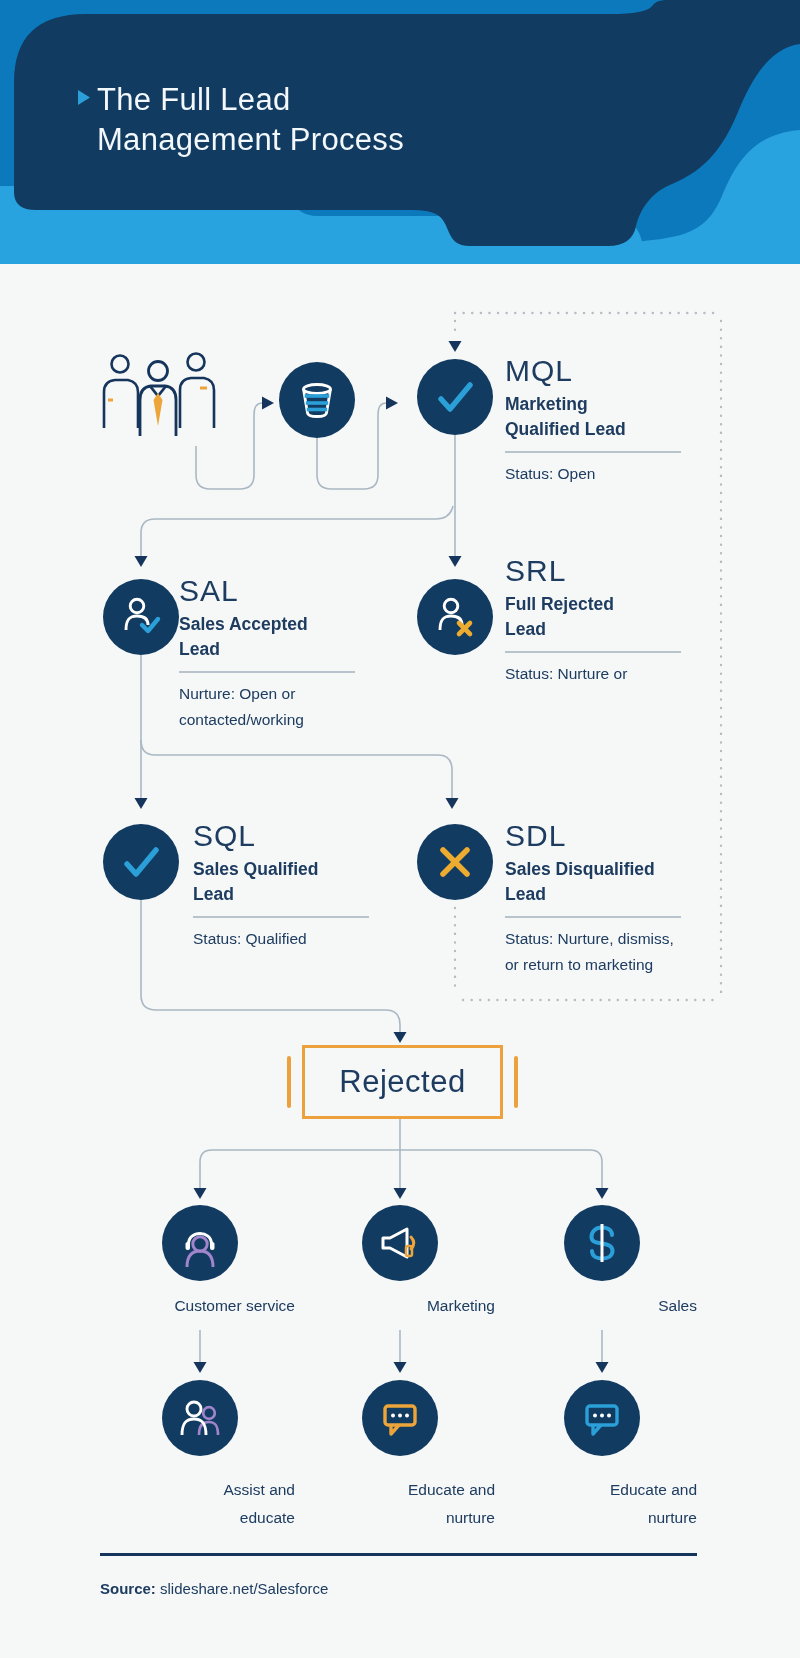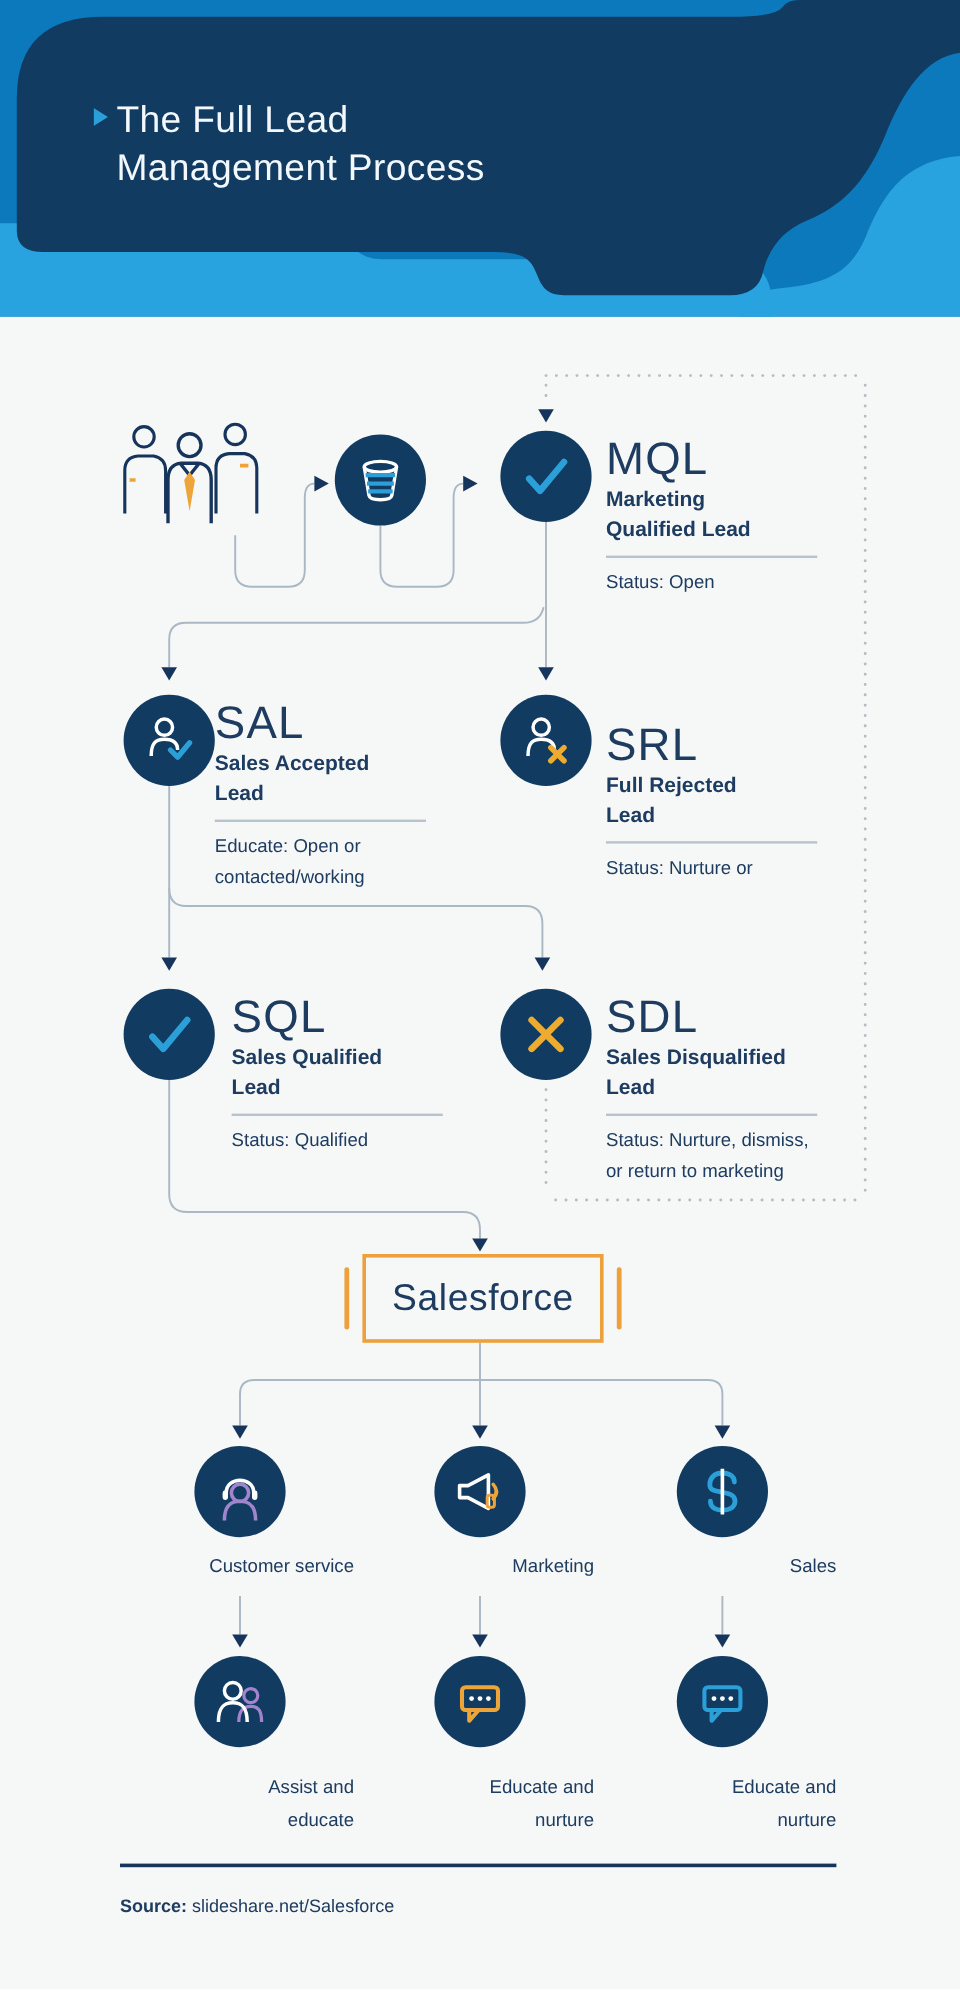--- a/index.html
+++ b/index.html
@@ -15,21 +15,21 @@
   
   .header-svg{position:absolute;left:0;top:0;}
   .header-title{position:absolute;left:97px;top:80px;font-size:31px;font-weight:300;
     line-height:40px;color:#f2f8fc;letter-spacing:.3px;}
   .title-bullet{position:absolute;left:78px;top:90px;}
   
   .circle{position:absolute;width:76px;height:76px;border-radius:50%;background:var(--navy);
     display:flex;align-items:center;justify-content:center;}
   
   .stage-text{position:absolute;width:215px;}
-  .acronym{font-size:38px;font-weight:300;letter-spacing:1px;line-height:42px;color:var(--text);margin-top:12px;}
+  .acronym{font-size:30px;font-weight:300;letter-spacing:1px;line-height:42px;color:var(--text);}
   .subline{font-size:17.5px;font-weight:bold;line-height:25px;color:var(--text);}
   .rule{width:176px;height:2px;background:var(--rule);margin:9px 0 8px 0;}
   .statusline{font-size:15.5px;line-height:26px;color:var(--text);}
   .statusline:empty{display:none;}
   .subline:empty{display:none;}
   
   .converted-box{position:absolute;left:302px;top:1045px;width:201px;height:74px;
     border:3px solid var(--orange);box-sizing:border-box;display:flex;
     align-items:center;justify-content:center;}
   .converted-label{font-size:31px;font-weight:300;color:var(--text);letter-spacing:.5px;}
@@ -185,25 +185,25 @@
     <div class="rule"></div>
     <div class="statusline">Status: Open</div>
 
   </div>
 
   <div class="stage-text" style="left:179px;top:570px">
     <div class="acronym">SAL</div>
     <div class="subline">Sales Accepted</div>
     <div class="subline">Lead</div>
     <div class="rule"></div>
-    <div class="statusline">Educate: Open or</div>
+    <div class="statusline">Nurture: Open or</div>
     <div class="statusline">contacted/working</div>
   </div>
 
-  <div class="stage-text" style="left:505px;top:588px">
+  <div class="stage-text" style="left:505px;top:550px">
     <div class="acronym">SRL</div>
     <div class="subline">Full Rejected</div>
     <div class="subline">Lead</div>
     <div class="rule"></div>
     <div class="statusline">Status: Nurture or</div>
   </div>
 
   <div class="stage-text" style="left:193px;top:815px">
     <div class="acronym">SQL</div>
     <div class="subline">Sales Qualified</div>
@@ -217,21 +217,21 @@
     <div class="acronym">SDL</div>
     <div class="subline">Sales Disqualified</div>
     <div class="subline">Lead</div>
     <div class="rule"></div>
     <div class="statusline">Status: Nurture, dismiss,</div>
     <div class="statusline">or return to marketing</div>
   </div>
 
   <div class="conv-bar" style="left:287px;top:1056px"></div>
   <div class="converted-box">
-    <span class="converted-label">Salesforce</span>
+    <span class="converted-label">Rejected</span>
   </div>
   <div class="conv-bar" style="left:514px;top:1056px"></div>
 
   <div class="circle" style="left:162px;top:1205px">
     <svg width="76" height="76" viewBox="-38 -38 76 76">
       <g fill="none" stroke="#a185cc" stroke-width="3">
         <circle cx="0" cy="1" r="7.2"></circle>
         <path d="M-13,24 C-13,11 -7,8 0,8 C7,8 13,11 13,24"></path>
       </g>
       <path d="M-11.5,1 C-11.5,-13 11.5,-13 11.5,1" fill="none" stroke="#ffffff" stroke-width="3"></path>

